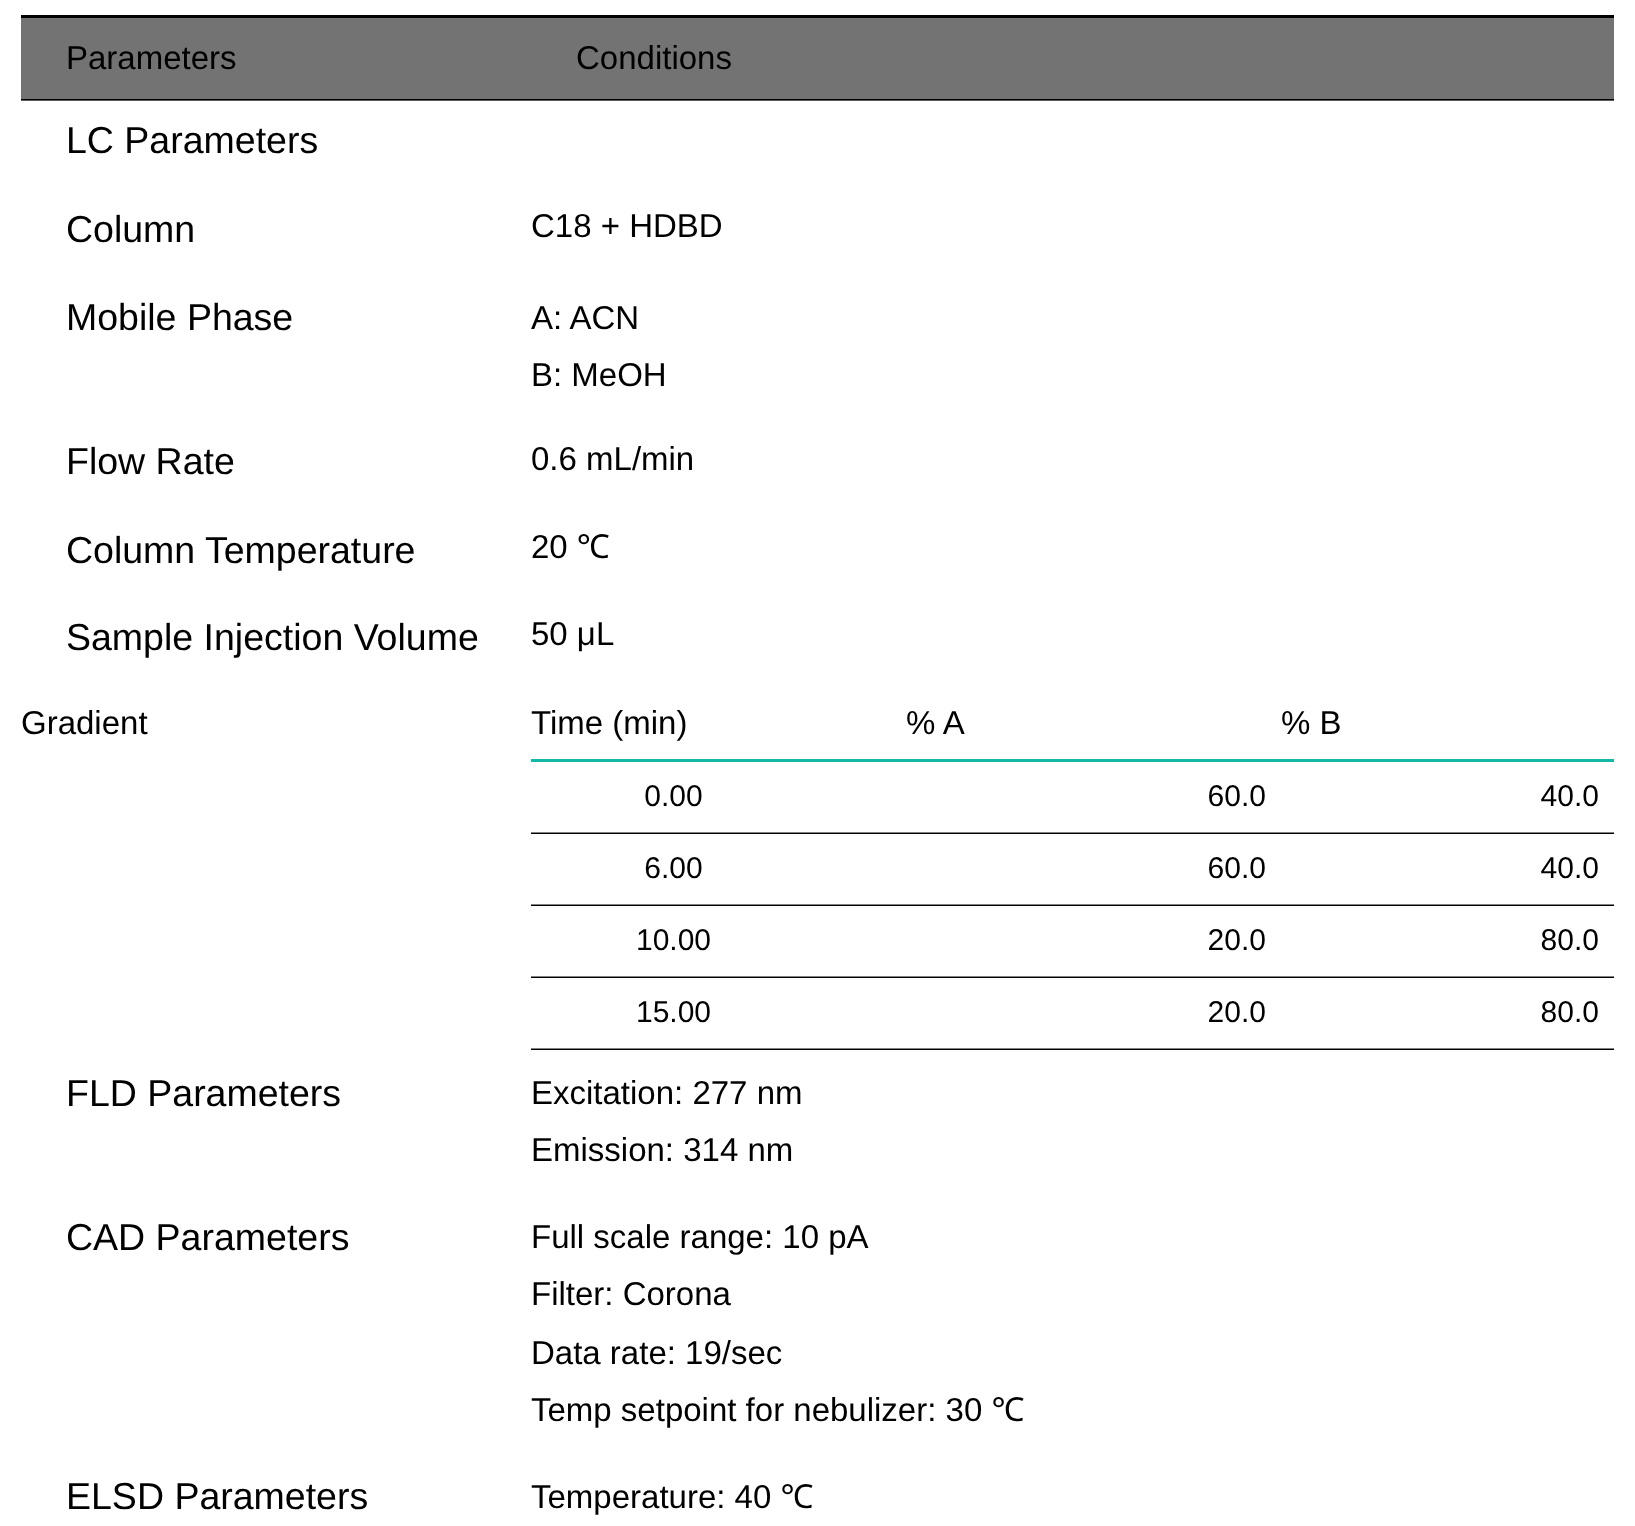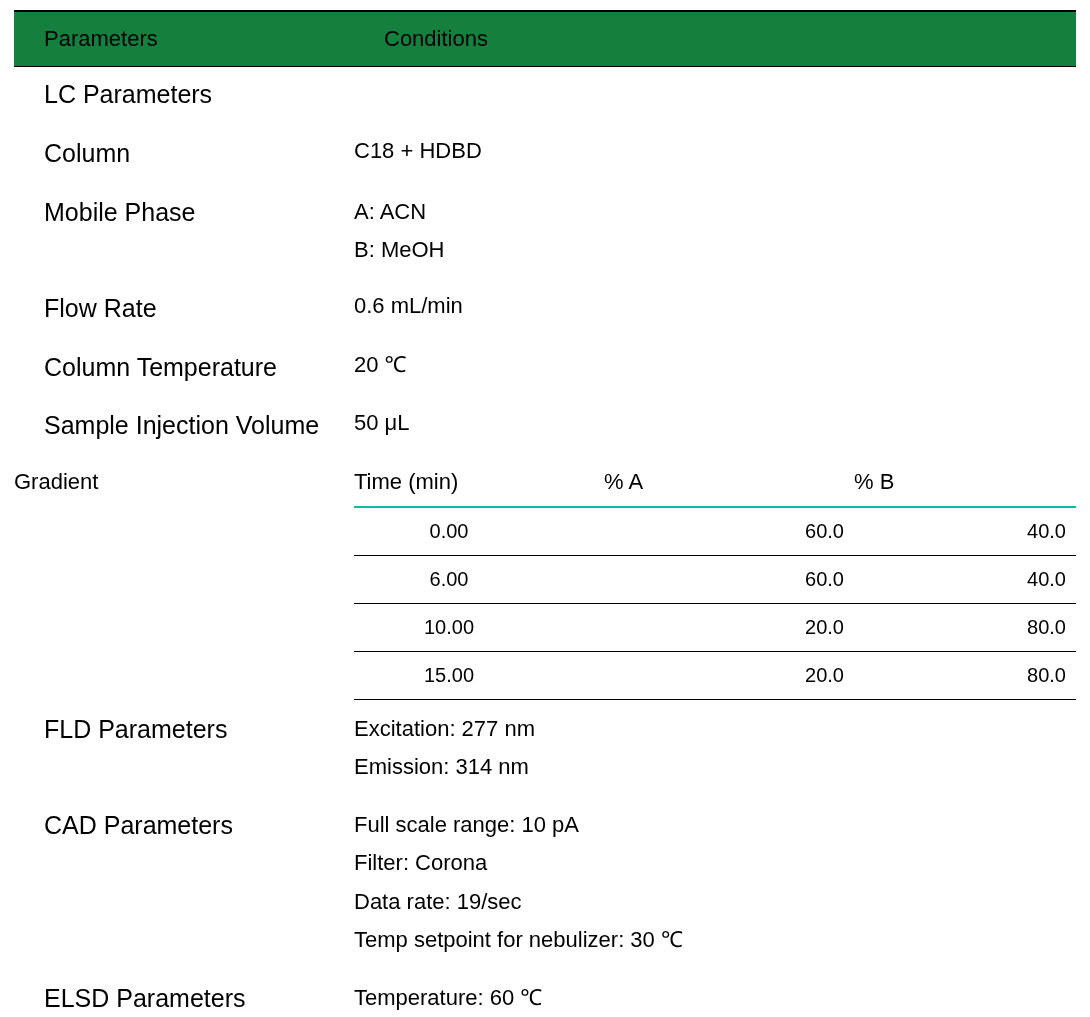--- a/index.html
+++ b/index.html
@@ -18,21 +18,21 @@
     width: 100%;
     border-collapse: collapse;
     table-layout: fixed;
   }
   table.main col.c-param { width: 340px; }
   table.main col.c-time  { width: 250px; }
   table.main col.c-a     { width: 250px; }
   table.main col.c-b     { width: 222px; }
 
   tr.header-row td {
-    background: #15803d;
+    background: #737373;
     border-top: 2px solid #000;
     border-bottom: 1px solid #000;
     padding: 10px 10px 10px 30px;
     font-size: 22px;
   }
   tr.section td { padding-top: 8px; }
   td.cell {
     font-size: 25px;
     padding: 10px 10px 10px 30px;
     vertical-align: top;
@@ -158,21 +158,21 @@
       <div>Full scale range: 10 pA</div>
       <div>Filter: Corona</div>
       <div>Data rate: 19/sec</div>
       <div>Temp setpoint for nebulizer: 30 ℃</div>
     </td>
   </tr>
 
   <tr>
     <td class="cell">ELSD Parameters</td>
     <td class="cond-cell multi-line" colspan="3">
-      <div>Temperature: 60 ℃</div>
+      <div>Temperature: 40 ℃</div>
       <div>Gas flow: 1.5 L/min</div>
 
     </td>
   </tr>
 
 </tbody>
     </table>
 </div>
 
 </body></html>

